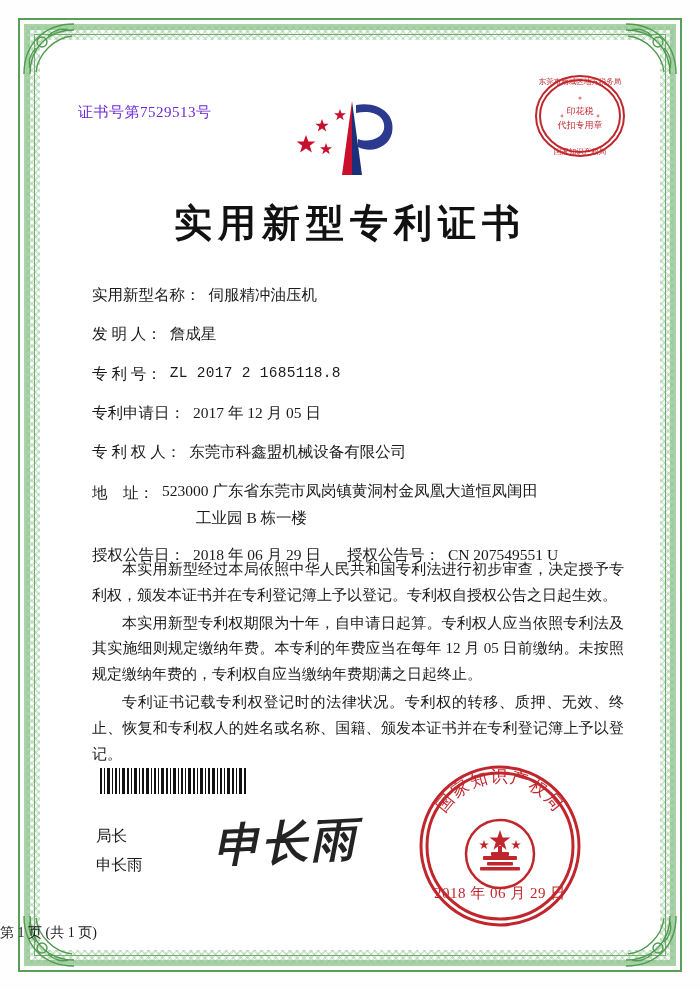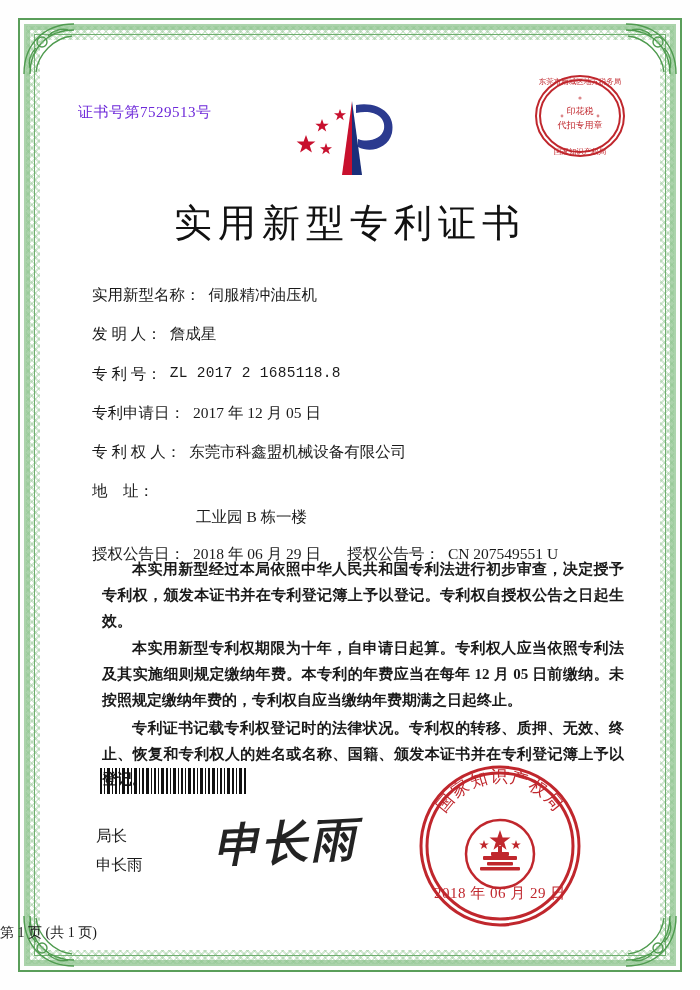--- a/index.html
+++ b/index.html
@@ -105,21 +105,21 @@
     width: 96px;
     height: 96px;
   }
 
   .main-title {
     position: absolute;
     left: 0; right: 0;
     top: 198px;
     text-align: center;
     font-size: 38px;
-    font-weight: normal;
+    font-weight: bold;
     letter-spacing: 6px;
     color: #111;
     font-family: "DejaVu Serif", serif;
   }
 
   
   .fields {
     position: absolute;
     left: 92px;
     top: 283px;
@@ -166,23 +166,22 @@
     position: absolute;
     left: 92px;
     right: 76px;
     top: 557px;
     font-size: 15px;
     line-height: 1.72;
     text-align: justify;
     color: #1a1a1a;
   }
   .body-text p {
-    margin: 0 0 2px 10px;
+    margin: 0 0 2px 0;
     text-indent: 2em;
-    font-weight: bold;
   }
 
   
   .barcode {
     position: absolute;
     left: 100px;
     top: 768px;
     width: 148px;
     height: 26px;
   }
@@ -377,20 +376,21 @@
       <span class="fvalue">2017 年 12 月 05 日</span>
     </div>
 
     <div class="frow">
       <span class="flabel">专 利 权 人：</span>
       <span class="fvalue">东莞市科鑫盟机械设备有限公司</span>
     </div>
 
     <div class="frow addr">
       <span class="flabel">地    址：</span>
+      <span class="fvalue">523000  广东省东莞市凤岗镇黄洞村金凤凰大道恒凤闺田</span>
     </div>
     <div class="addr-line2" style="margin:-12px 0 14px 96px;">工业园 B 栋一楼</div>
 
     <div class="frow two-col">
       <span class="flabel">授权公告日：</span>
       <span class="fvalue" style="flex:0 0 auto;">2018 年 06 月 29 日</span>
       <span class="col-right">
         <span class="flabel">授权公告号：</span>
         <span class="fvalue" style="flex:0 0 auto;">CN 207549551 U</span>
       </span>

